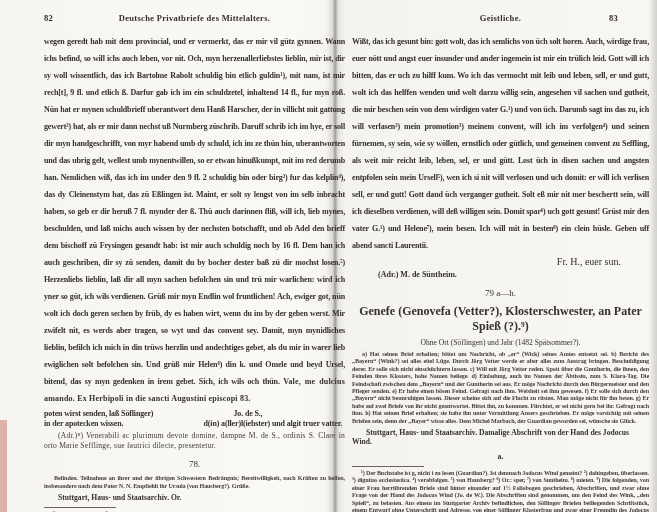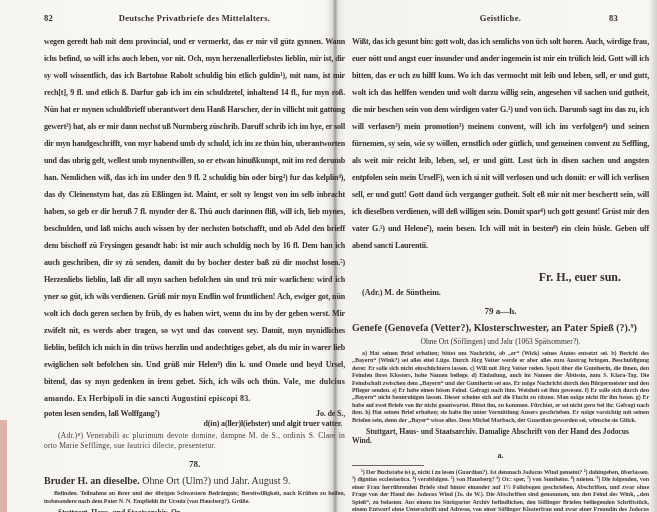--- a/index.html
+++ b/index.html
@@ -28,42 +28,42 @@
   .runhead.rh-right .num { text-align:left; }
 
   .frak { font-weight:bold; font-size:8px; line-height:17px; letter-spacing:-0.15px;
     text-align:justify; }
   .antiqua { font-weight:bold; letter-spacing:.2px; }
 
   .ps-row { display:flex; margin-top:2px; }
   .ps-left { width:53%; }
   .ps-right { width:47%; }
   .ps-line { font-weight:bold; font-size:8px; line-height:9.7px; letter-spacing:-0.15px; }
-  .sig-line1 { text-align:right; padding-left:30px; }
+  .sig-line1 { text-align:left; padding-left:30px; }
 
   .adr { font-size:7.6px; line-height:9.4px; letter-spacing:.2px; font-weight:normal;
     text-align:justify; text-indent:14px; margin-top:3px; color:#403b35; }
 
-  .letter-no { text-align:center; font-weight:bold; font-size:9px; margin:9px 0 6px; }
-  .letter-head { text-align:left; font-size:10px; margin-bottom:4px; }
+  .letter-no { text-align:center; font-weight:normal; font-size:9px; margin:9px 0 6px; }
+  .letter-head { text-align:center; font-size:12px; margin-bottom:4px; }
   .letter-head .hb { font-weight:bold; }
   .letter-subhead { text-align:center; font-size:7.6px; margin-bottom:4px; }
   .summary { font-size:6.1px; line-height:7.4px; font-weight:bold; letter-spacing:-0.1px;
     text-align:justify; text-indent:10px; margin:2px 0; color:#45403a; }
   .source { font-size:7.6px; font-weight:bold; text-indent:14px; margin:3px 0;font-family:Liberation Serif, serif; }
   .opening { font-weight:bold; font-size:8px; line-height:9.7px; letter-spacing:-0.15px;
     text-align:justify; text-indent:15px; margin-top:2px; }
 
   .footrule { width:72px; border-top:1px solid #6a645d; margin:5px 0 3px; }
   .footnotes { font-size:6.1px; line-height:7.4px; font-weight:bold; letter-spacing:-0.1px;
     text-align:justify; text-indent:9px; color:#45403a; }
 
-  .sig-right { text-align:right; padding-right:28px; font-weight:bold; font-size:12px;
-    margin-top:16px; }
-  .adr2 { margin-left:10px; font-weight:bold; font-size:8px; margin-top:3px; }
+  .sig-right { text-align:right; padding-right:28px; font-weight:normal; font-size:10px;
+    margin-top:2px; }
+  .adr2 { margin-left:26px; font-weight:bold; font-size:8px; margin-top:3px; }
   .sign2 { margin-left:44px; font-weight:bold; font-size:7.6px; margin-top:1px; }
   .sec-label { text-align:center; font-weight:bold; font-size:8px; margin:6px 0 3px; }
   .sheet-mark { text-align:right; padding-right:60px; font-weight:bold; font-size:7.4px; margin-top:2px; }
 </style>
 </head>
 <body>
 
 <div class="scan">
   <div class="gutter"></div>
   <div class="edge-right"></div>
@@ -73,53 +73,53 @@
     <div class="runhead">
       <span class="num">82</span>
       <span class="title">Deutsche Privatbriefe des Mittelalters.</span>
       <span class="num"></span>
     </div>
 
     <div class="frak"><span>wegen geredt hab mit dem provincial, und er vermerkt, das er mir vil gütz gynnen. Wann ichs befind, so will ichs auch leben, vor nit. Och, myn herzenallerliebstes lieblin, mir ist, dir sy woll wissentlich, das ich Bartolme Rabolt schuldig bin etlich guldin¹), mit nam, ist mir rech[t], 9 fl. und etlich ß. Darfur gab ich im ein schuldzetel, inhaltend 14 fl., fur myn roß. Nün hat er mynen schuldbrieff uberantwort dem Hanß Harscher, der in villicht mit gattung gewert²) hat, als er mir dann nechst uß Nurmberg züschrib. Daruff schrib ich im hye, er soll dir myn handgeschrifft, von myr habend umb dy schuld, ich im ze thün bin, uberantworten und das ubrig gelt, wellest umb mynentwillen, so er etwan hinußkumpt, mit im red derumb han. Nemlichen wiß, das ich im under den 9 fl. 2 schuldig bin oder birg³) fur das kelplin⁴), das dy Cleinenstym hat, das zü Eßlingen ist. Maint, er solt sy lengst von im selb inbracht haben, so geb er dir heruß 7 fl. mynder der ß. Thü auch darinnen fliß, will ich, lieb mynes, beschulden, und laß michs auch wissen by der nechsten botschafft, und ob Adel den brieff dem bischoff zü Frysingen gesandt hab: ist mir auch schuldig noch by 16 fl. Dem han ich auch geschriben, dir sy zü senden, damit du by bocher dester baß zü dir mochst losen.⁵) Herzenliebs lieblin, laß dir all myn sachen befolchen sin und trü mir warlichen: wird ich yner so güt, ich wils verdienen. Grüß mir myn Endlin wol fruntlichen! Ach, ewiger got, nün wolt ich doch geren sechen by früb, dy es haben wirt, wenn du im by der geben werst. Mir zwifelt nit, es werds aber tragen, so wyt und das convent sey. Damit, myn mynidliches lieblin, befilch ich mich in din trüws herzlin und andechtiges gebet, als du mir in warer lieb ewiglichen solt befolchen sin. Und grüß mir Helen⁶) din k. und Omele und beyd Ursel, bitend, das sy myn gedenken in irem gebet. Sich, ich wils och thün. </span><span class="antiqua">Vale, me dulcius amando. Ex Herbipoli in die sancti Augustini episcopi 83.</span></div>
 
     <div class="ps-row">
       <div class="ps-left">
-        <div class="ps-line">poten lesen senden, laß Wolffgang⁷)</div>
+        <div class="ps-line">poten wirst senden, laß Söflinger)</div>
+        <div class="ps-line">in der apotecken wissen.</div>
       </div>
       <div class="ps-right">
         <div class="ps-line sig-line1">Jo. de S.,</div>
         <div class="ps-line">d(in) a(ller)l(iebster) und algit truer vatter.</div>
       </div>
     </div>
 
     <div class="adr">(Adr.)⁸)  Venerabili ac plurimum devote domine, dampne M. de S., ordinis S. Clare in orto Marie Sefflinge, sue fautrici dilecte, presentetur.</div>
 
     <div class="letter-no">78.</div>
-    <div class="letter-head"><span class="hb">Bruder H. an dieselbe.</span><span> Ohne Ort (Ulm?) und Jahr. August 9.</span></div>
     <div class="summary">Befinden. Teilnahme an ihrer und der übrigen Schwestern Bedrängnis; Bereitwilligkeit, nach Kräften zu helfen, insbesondere nach dem Pater N. N. Empfiehlt ihr Ursula (von Hausberg?). Grüße.</div>
     <div class="source">Stuttgart, Haus- und Staatsarchiv. Or.</div>
 
     <div class="footrule"></div>
     <div class="footnotes">¹) Vgl. Brief Nr. 66. ²) mit Waren schadlos gehalten, befriedigt hat? Vgl. auch Schmeller II, 976: einen Gläubiger „weren mit werch oder mit phanten“. Über Gattung (laufenden, Warengattung) vgl. Grimm IV, 1, 1, 1518. ³) bürge. ⁴) Es ist vielleicht kesslin zu lesen, Diminutiv zu Kapsel, cleinen kan wohl am besten als Eigenname aufzufassen. ⁵) Vgl. Brief Nr. 66. ⁶) von Emershofen. ⁷) Kramser, an den Brief Nr. 74 gerichtet ist. ⁸) Auf dem Siegel: J. W. ⁹) Gebet.</div>
   </div>
 
   <div class="page page-right">
     <div class="runhead rh-right">
       <span class="num"></span>
       <span class="title">Geistliche.</span>
       <span class="num">83</span>
     </div>
 
     <div class="frak">Wißt, das ich gesunt bin: gott wolt, das ich semlichs von üch solt horen. Auch, wirdige frau, euer nött und angst euer insunder und ander ingemein ist mir ein trülich leid. Gott will ich bitten, das er uch zu hilff kum. Wo ich das vermocht mit leib und leben, sell, er und gutt, wolt ich das helffen wenden und wolt darzu willig sein, angesehen vil sachen und gutheit, die mir beschen sein von dem wirdigen vater G.¹) und von üch. Darumb sagt im das zu, ich will verlasen²) mein promotion³) meinem convent, will ich im verfolgen⁴) und seinen fürnemen, sy sein, wie sy wöllen, ernstlich oder gütlich, und gemeinen convent zu Seffling, als weit mir reicht leib, leben, sel, er und gütt. Lost üch in disen sachen und angsten entpfolen sein mein Ursell⁵), wen ich si nit will verlosen und uch domit: er will ich verlisen sell, er und gutt! Gott dand üch verganger gutheit. Solt eß mir nit mer beschertt sein, will ich dieselben verdienen, will deß willigen sein. Domit spar⁶) uch gott gesunt! Grüst mir den vater G.¹) und Helene⁷), mein besen. Ich will mit in besten⁸) ein clein hüsle. Geben uff abend sancti Laurentii.</div>
     <div class="sig-right">Fr. H., euer sun.</div>
     <div class="adr2">(Adr.)  M. de Süntheim.</div>
 
     <div class="letter-no">79 a—h.</div>
     <div class="letter-head"><span class="hb">Genefe (Genovefa (Vetter?), Klosterschwester, an Pater Spieß (?).⁹)</span></div>
-    <div class="letter-subhead">Ohne Ort (Söflingen) und Jahr (1063 Spätsommer?).</div>
+    <div class="letter-subhead">Ohne Ort (Söflingen) und Jahr (1482 Spätsommer?).</div>
     <div class="summary">a) Hat seinen Brief erhalten; bittet um Nachricht, ob „er“ (Wick) seines Amtes entsetzt sei. b) Bericht des „Bayern“ (Wink?) sei alles eitel Lüge. Durch Jörg Vetter werde er aber alles zum Austrag bringen. Beschuldigung derer. Er solle sich nicht einschüchtern lassen. c) Will mit Jörg Vetter reden. Spott über die Guntherin, die ihnen, den Feinden ihres Klosters, hohe Namen beilege. d) Einladung, auch im Namen der Äbtissin, zum S. Klara-Tag. Die Feindschaft zwischen dem „Bayern“ und der Guntherin sei aus. Er möge Nachricht durch den Bürgermeister und den Pfleger senden. e) Er habe einen bösen Feind. Gefragt nach ihm. Weisheit sei ihm gewesen. f) Er solle sich durch den „Bayern“ nicht beunruhigen lassen. Dieser scheine sich auf die Flucht zu rüsten. Man möge nicht für ihn beten. g) Er habe auf zwei Briefe von ihr nicht geantwortet. Bittet ihn, zu kommen. Fürchtet, er sei nicht gern bei ihr. Gefragt nach ihm. h) Hat seinen Brief erhalten; sie habe ihn unter Vermittlung Ansers geschrieben. Er möge vorsichtig mit seinen Briefen sein, denn der „Bayer“ wisse alles. Dem Michel Marbach, der Guardian geworden sei, wünsche sie Glück.</div>
     <div class="source">Stuttgart, Haus- und Staatsarchiv. Damalige Abschrift von der Hand des Jodocus Wind.</div>
     <div class="sec-label">a.</div>
 
     <div class="footrule"></div>
     <div class="footnotes">¹) Der Buchstabe ist g, nicht i zu lesen (Guardian?). Ist demnach Jodocus Wind gemeint? ²) dahingeben, überlassen. ³) dignitas ecclesiastica. ⁴) verabfolgen. ⁵) von Hausberg? ⁶) Or.: sper, ⁷) von Suntheim. ⁸) mieten. ⁹) Die folgenden, von einer Frau herrührenden Briefe sind hinter einander auf 1½ Foliobogen geschrieben, Abschriften, und zwar ohne Frage von der Hand des Jodocus Wind (Jo. de W.). Die Abschriften sind genommen, um den Feind des Wink, „den Spieß“, zu belasten. Aus einem im Stuttgarter Archiv befindlichen, den Söflinger Briefen beiliegenden Schriftstück, einem Entwurf ohne Unterschrift und Adresse, von einer Söflinger Klosterfrau und zwar einer Freundin des Jodocus Wind zu seinen Gunsten und wohl unter seinem Einfluß verfaßt, mit der Anrede an den Empfänger: „wirdiger, recht lieber herr und vater doctor“ (vgl. Brief Nr. 64, Anm. 2), aus diesem</div>
     <div class="sheet-mark">6*</div>
   </div>
 </div>
 

